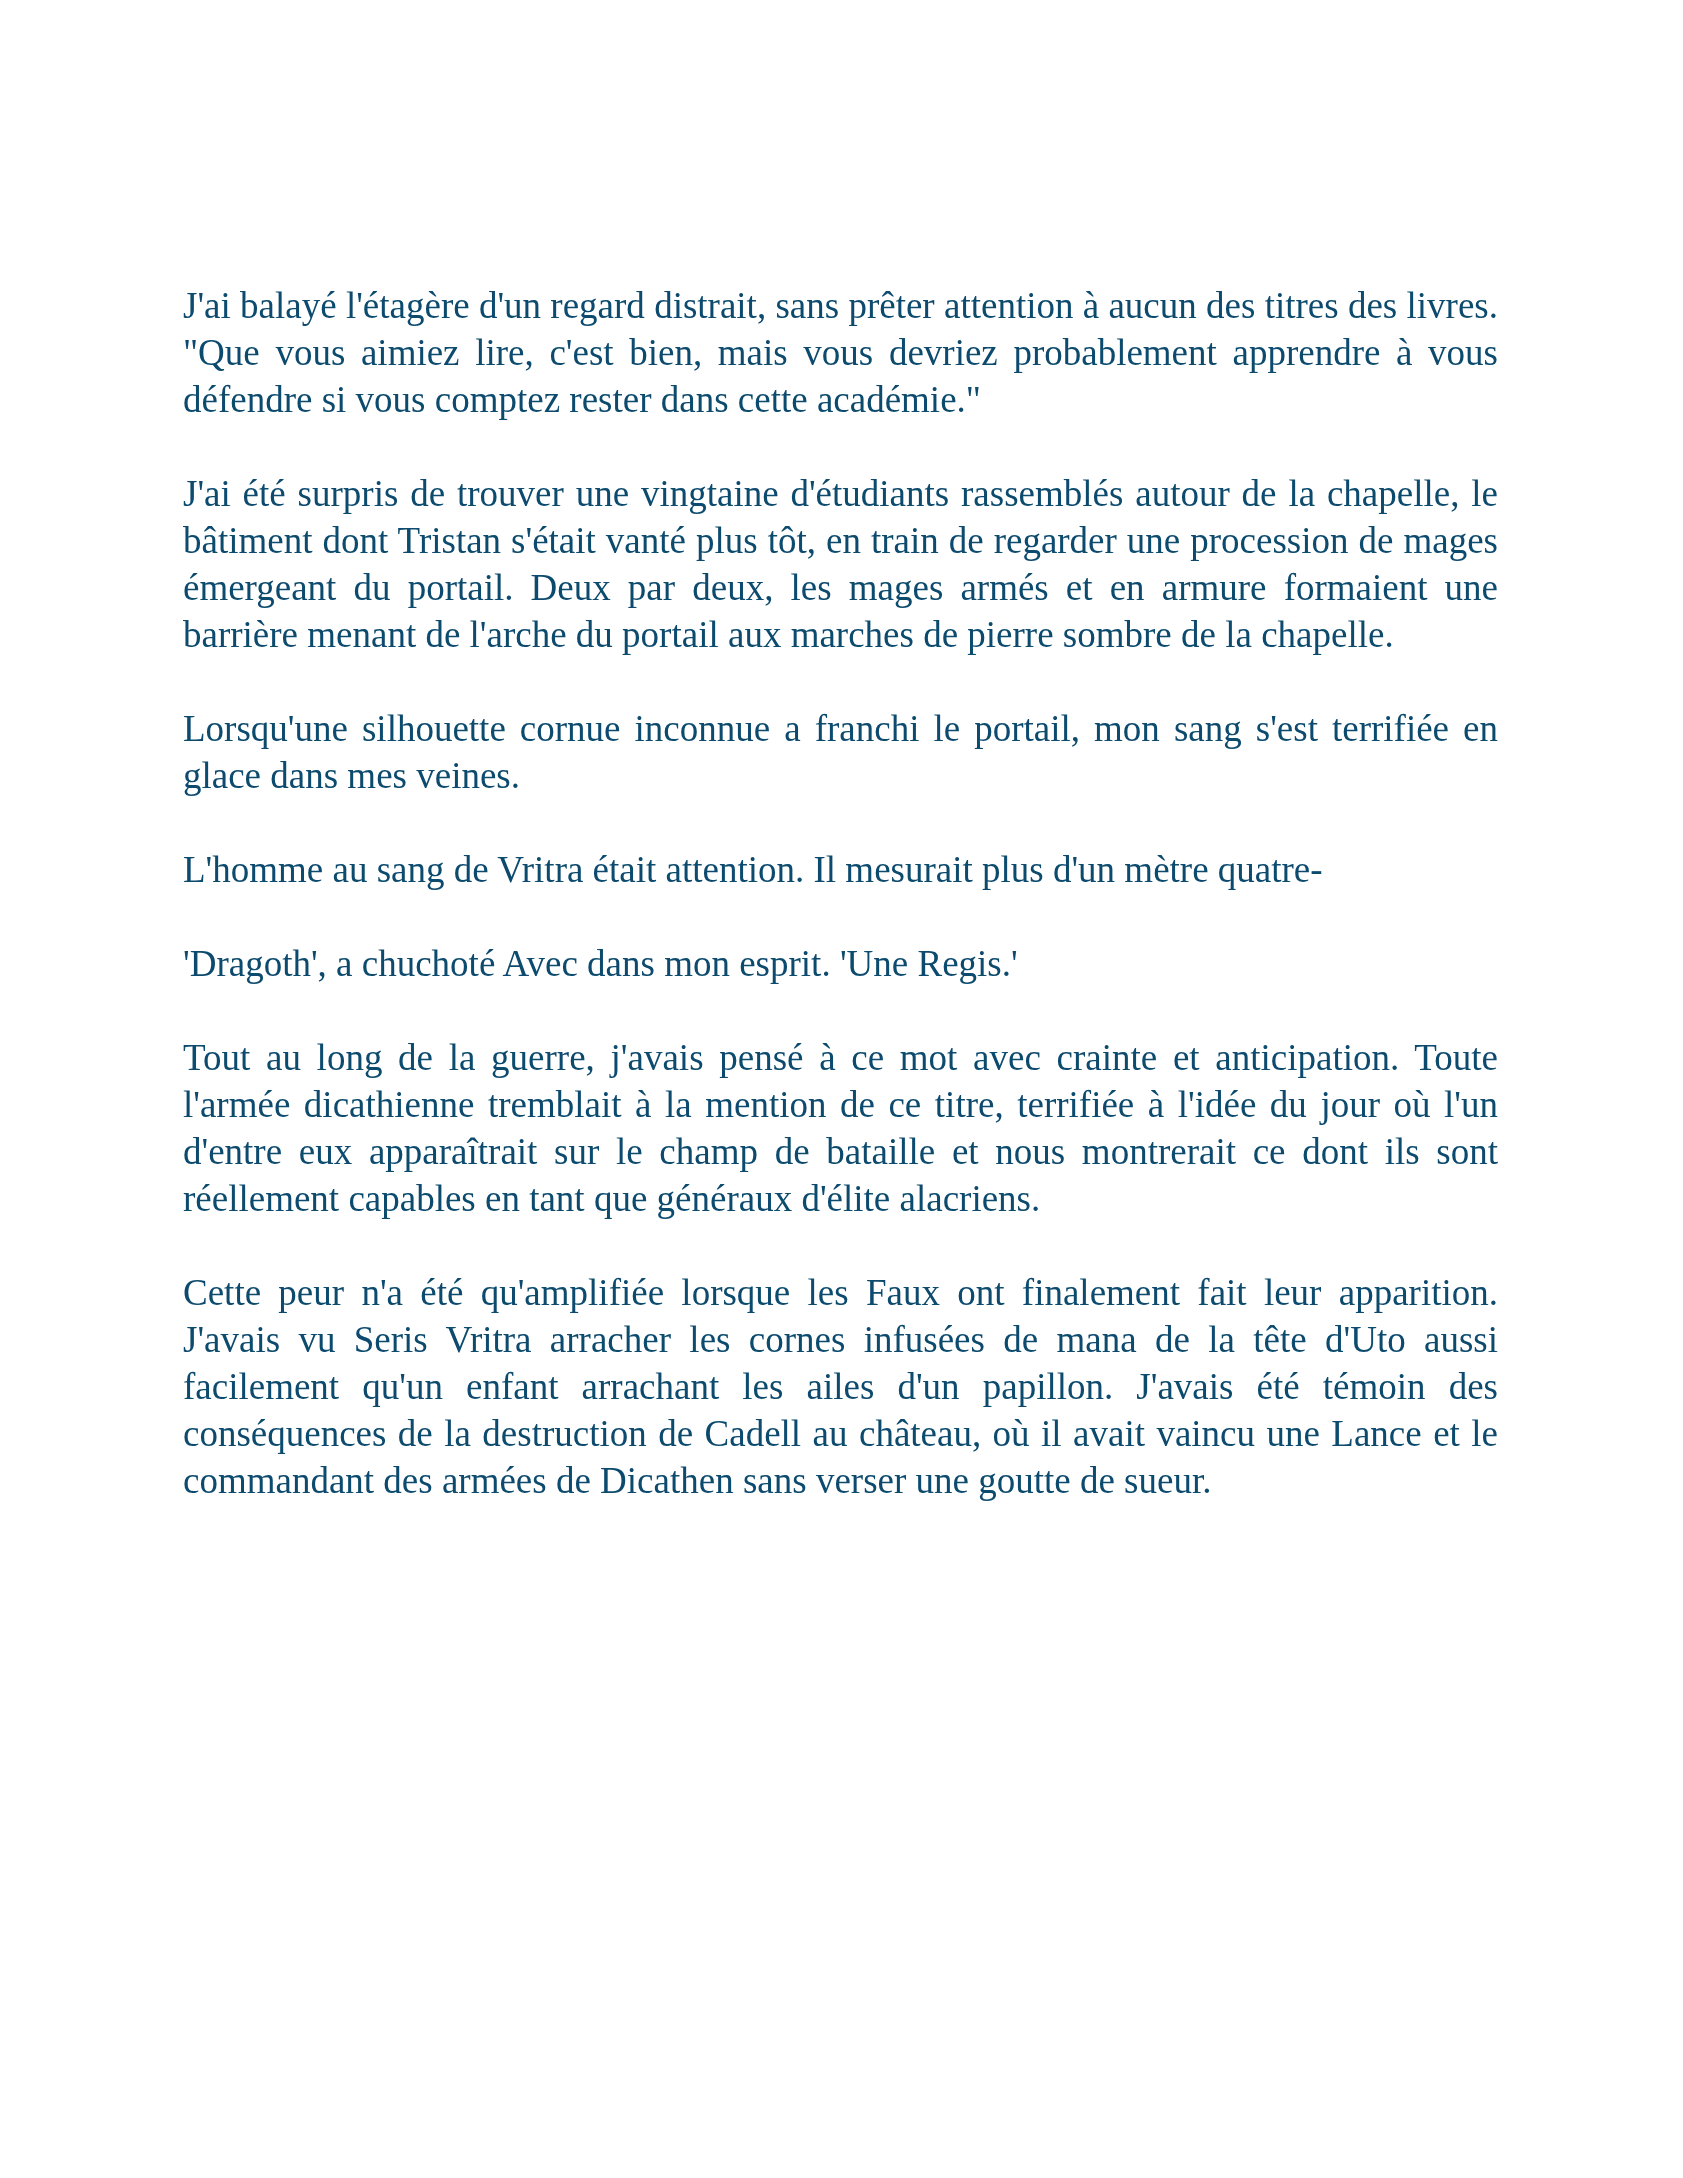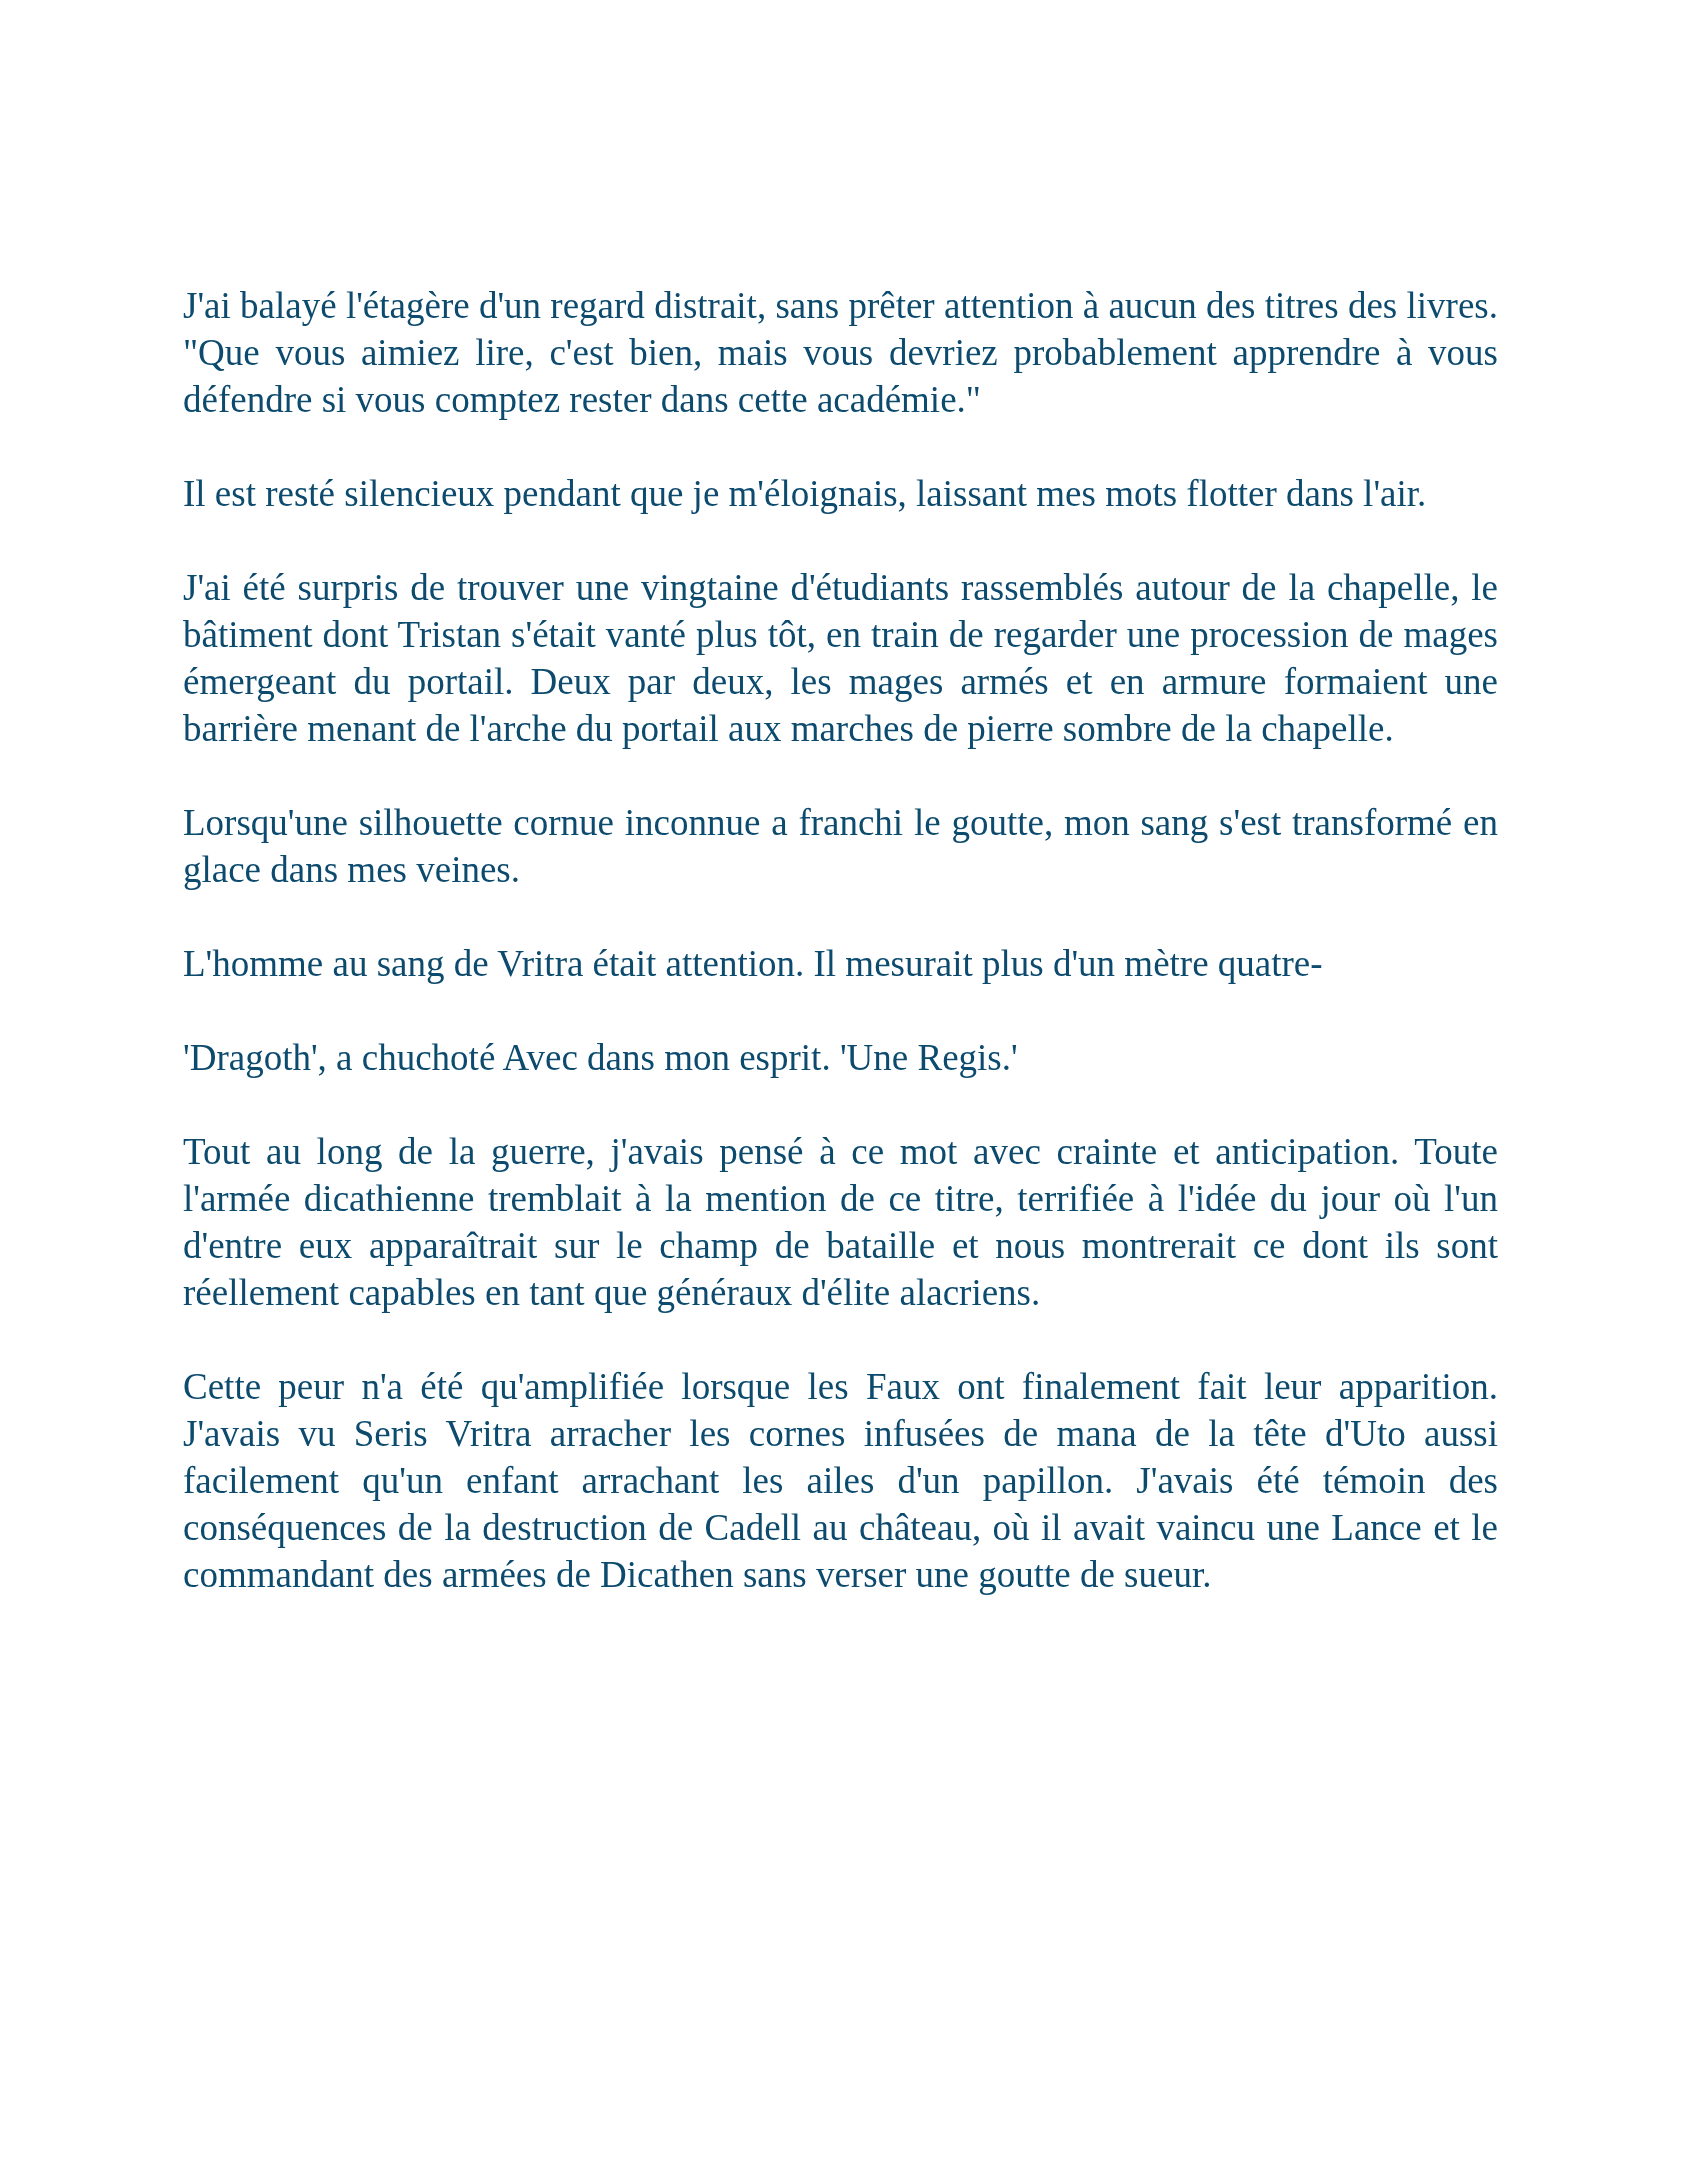--- a/index.html
+++ b/index.html
@@ -33,21 +33,20 @@
       margin-bottom: 0;
     }
     .ital {
     }
   </style>
 </head>
 <body>
 
 <div class="page">
   <p class="para">J'ai balayé l'étagère d'un regard distrait, sans prêter attention à aucun des titres des livres. "Que vous aimiez lire, c'est bien, mais vous devriez probablement apprendre à vous défendre si vous comptez rester dans cette académie."</p>
-  <p class="para">Il est resté silencieux pendant que je m'éloignais, laissant mes mots flotter dans l'air.</p>
   <p class="para">J'ai été surpris de trouver une vingtaine d'étudiants rassemblés autour de la chapelle, le bâtiment dont Tristan s'était vanté plus tôt, en train de regarder une procession de mages émergeant du portail. Deux par deux, les mages armés et en armure formaient une barrière menant de l'arche du portail aux marches de pierre sombre de la chapelle.</p>
-  <p class="para">Lorsqu'une silhouette cornue inconnue a franchi le goutte, mon sang s'est transformé en glace dans mes veines.</p>
+  <p class="para">Lorsqu'une silhouette cornue inconnue a franchi le portail, mon sang s'est terrifiée en glace dans mes veines.</p>
   <p class="para"><span>L'homme au sang de Vritra était attention. Il mesurait plus d'un mètre quatre-</span><br></p>
   <p class="para"><span class="ital">'Dragoth'</span><span>, a chuchoté Avec dans mon esprit. </span><span class="ital">'Une Regis.'</span></p>
   <p class="para">Tout au long de la guerre, j'avais pensé à ce mot avec crainte et anticipation. Toute l'armée dicathienne tremblait à la mention de ce titre, terrifiée à l'idée du jour où l'un d'entre eux apparaîtrait sur le champ de bataille et nous montrerait ce dont ils sont réellement capables en tant que généraux d'élite alacriens.</p>
   <p class="para">Cette peur n'a été qu'amplifiée lorsque les Faux ont finalement fait leur apparition. J'avais vu Seris Vritra arracher les cornes infusées de mana de la tête d'Uto aussi facilement qu'un enfant arrachant les ailes d'un papillon. J'avais été témoin des conséquences de la destruction de Cadell au château, où il avait vaincu une Lance et le commandant des armées de Dicathen sans verser une goutte de sueur.</p>
 </div>
 
 
 </body></html>

